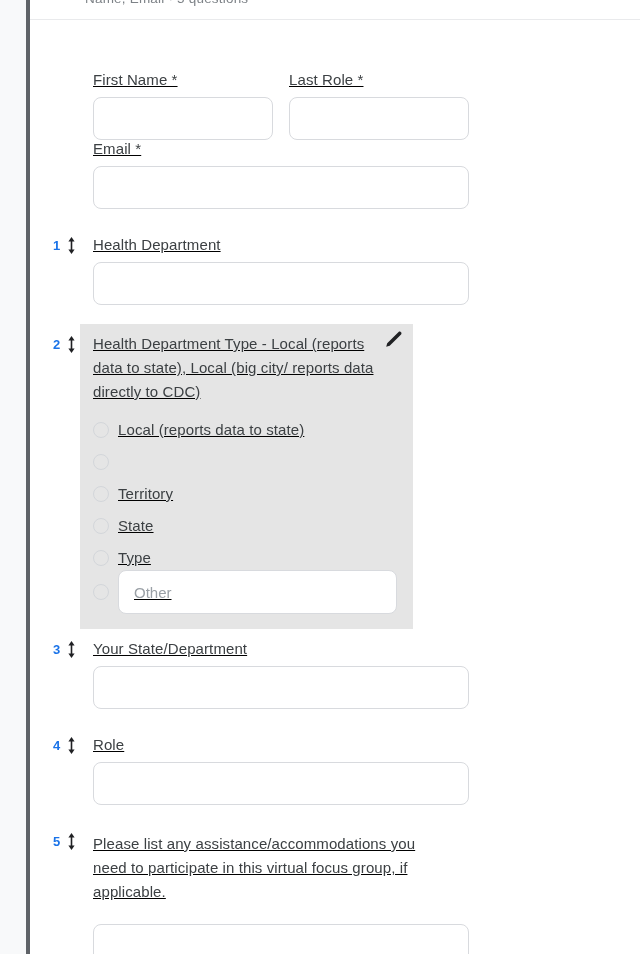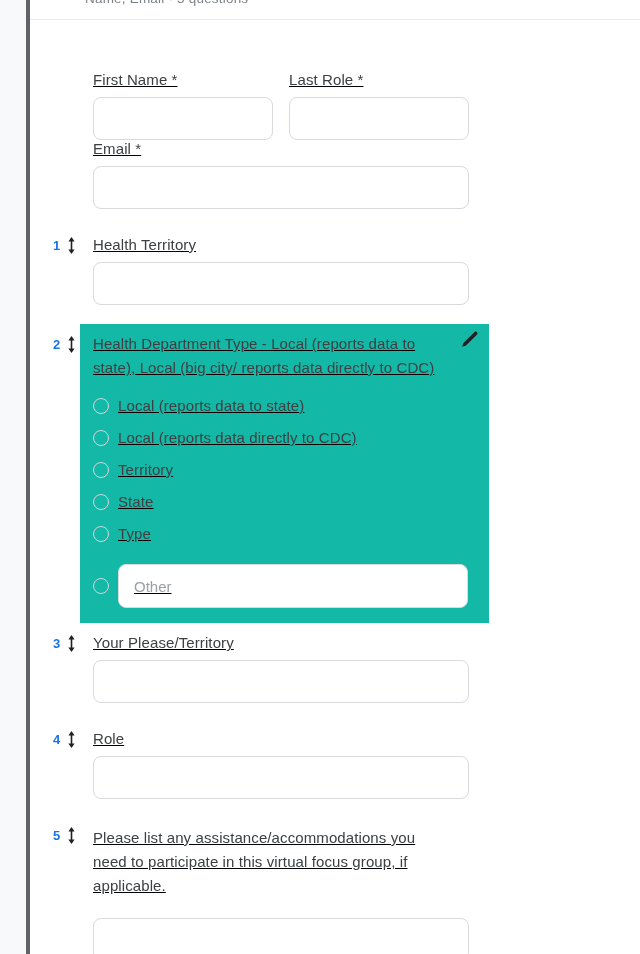--- a/index.html
+++ b/index.html
@@ -35,34 +35,34 @@
 
   .q-meta { position:absolute; left:-40px; top:1px; width:23px; height:17px;
             display:flex; align-items:center; justify-content:space-between; }
   .q-meta.in-block { top:12px; }
   .q-num { font-size:13px; font-weight:700; color:#1a73e8; line-height:16px; }
   .drag-handle { display:flex; cursor:grab; }
 
   .q-label { font-size:15px; line-height:18px; color:#3c4043; letter-spacing:.1px;
              margin-bottom:8px; max-width:360px; }
 
-  .q-block { background:#14b8a6; margin-left:-13px; width:409px;
+  .q-block { background:#e5e5e5; margin-left:-13px; width:333px;
              padding:8px 16px 15px 13px; position:relative; }
   .q-block .q-label { line-height:24px; max-width:352px; margin-bottom:0; }
   .edit-btn { position:absolute; top:5px; right:10px; width:20px; height:20px;
               display:flex; align-items:center; justify-content:center; cursor:pointer;
               background:none; border:none; }
 
   .opt-list { margin-top:2px; }
   .opt-row { height:32px; display:flex; align-items:flex-end; cursor:pointer; }
   .radio { width:16px; height:16px; border:1px solid #d3d6da; border-radius:50%;
            background:transparent; flex:none; margin-right:9px; }
   .opt-label { font-size:15px; color:#3c4043; letter-spacing:.1px; }
 
-  .other-row { margin-top:22px; display:flex; align-items:center; }
+  .other-row { margin-top:4px; display:flex; align-items:center; }
   .other-input { width:350px; height:44px; background:#fff; border:1px solid #d8dade;
                  border-radius:8px; font-size:15px; color:#3c4043; padding:0 15px; outline:none; }
   .other-input::placeholder { color:#9aa0a6; }
 
   .q-label.long { line-height:24px; max-width:355px; margin-bottom:20px; }
 </style>
 </head>
 <body>
 
 <div class="page">
@@ -97,21 +97,21 @@
         <div class="q-meta">
           <span class="q-num">1</span>
           <span class="drag-handle">
             <svg width="9" height="17" viewBox="0 0 9 17">
               <line x1="4.5" y1="3" x2="4.5" y2="14" stroke="#202124" stroke-width="1.6"></line>
               <path d="M4.5 0 L7.6 4.4 H1.4 Z" fill="#202124"></path>
               <path d="M4.5 17 L7.6 12.6 H1.4 Z" fill="#202124"></path>
             </svg>
           </span>
         </div>
-        <div class="q-label">Health Territory</div>
+        <div class="q-label">Health Department</div>
         <input class="input w-376" type="text" value="" style="">
       </div>
 
       <div class="question q-gap-19">
         <div class="q-meta in-block">
           <span class="q-num">2</span>
           <span class="drag-handle">
             <svg width="9" height="17" viewBox="0 0 9 17">
               <line x1="4.5" y1="3" x2="4.5" y2="14" stroke="#202124" stroke-width="1.6"></line>
               <path d="M4.5 0 L7.6 4.4 H1.4 Z" fill="#202124"></path>
@@ -129,21 +129,20 @@
 
           <div class="q-label">Health Department Type - Local (reports data to state), Local (big city/ reports data directly to CDC)</div>
 
           <div class="opt-list">
             <div class="opt-row">
               <span class="radio"></span>
               <span class="opt-label">Local (reports data to state)</span>
             </div>
             <div class="opt-row">
               <span class="radio"></span>
-              <span class="opt-label">Local (reports data directly to CDC)</span>
             </div>
             <div class="opt-row">
               <span class="radio"></span>
               <span class="opt-label">Territory</span>
             </div>
             <div class="opt-row">
               <span class="radio"></span>
               <span class="opt-label">State</span>
             </div>
             <div class="opt-row">
@@ -163,21 +162,21 @@
         <div class="q-meta">
           <span class="q-num">3</span>
           <span class="drag-handle">
             <svg width="9" height="17" viewBox="0 0 9 17">
               <line x1="4.5" y1="3" x2="4.5" y2="14" stroke="#202124" stroke-width="1.6"></line>
               <path d="M4.5 0 L7.6 4.4 H1.4 Z" fill="#202124"></path>
               <path d="M4.5 17 L7.6 12.6 H1.4 Z" fill="#202124"></path>
             </svg>
           </span>
         </div>
-        <div class="q-label">Your Please/Territory</div>
+        <div class="q-label">Your State/Department</div>
         <input class="input w-376" type="text" value="" style="">
       </div>
 
       <div class="question">
         <div class="q-meta">
           <span class="q-num">4</span>
           <span class="drag-handle">
             <svg width="9" height="17" viewBox="0 0 9 17">
               <line x1="4.5" y1="3" x2="4.5" y2="14" stroke="#202124" stroke-width="1.6"></line>
               <path d="M4.5 0 L7.6 4.4 H1.4 Z" fill="#202124"></path>

